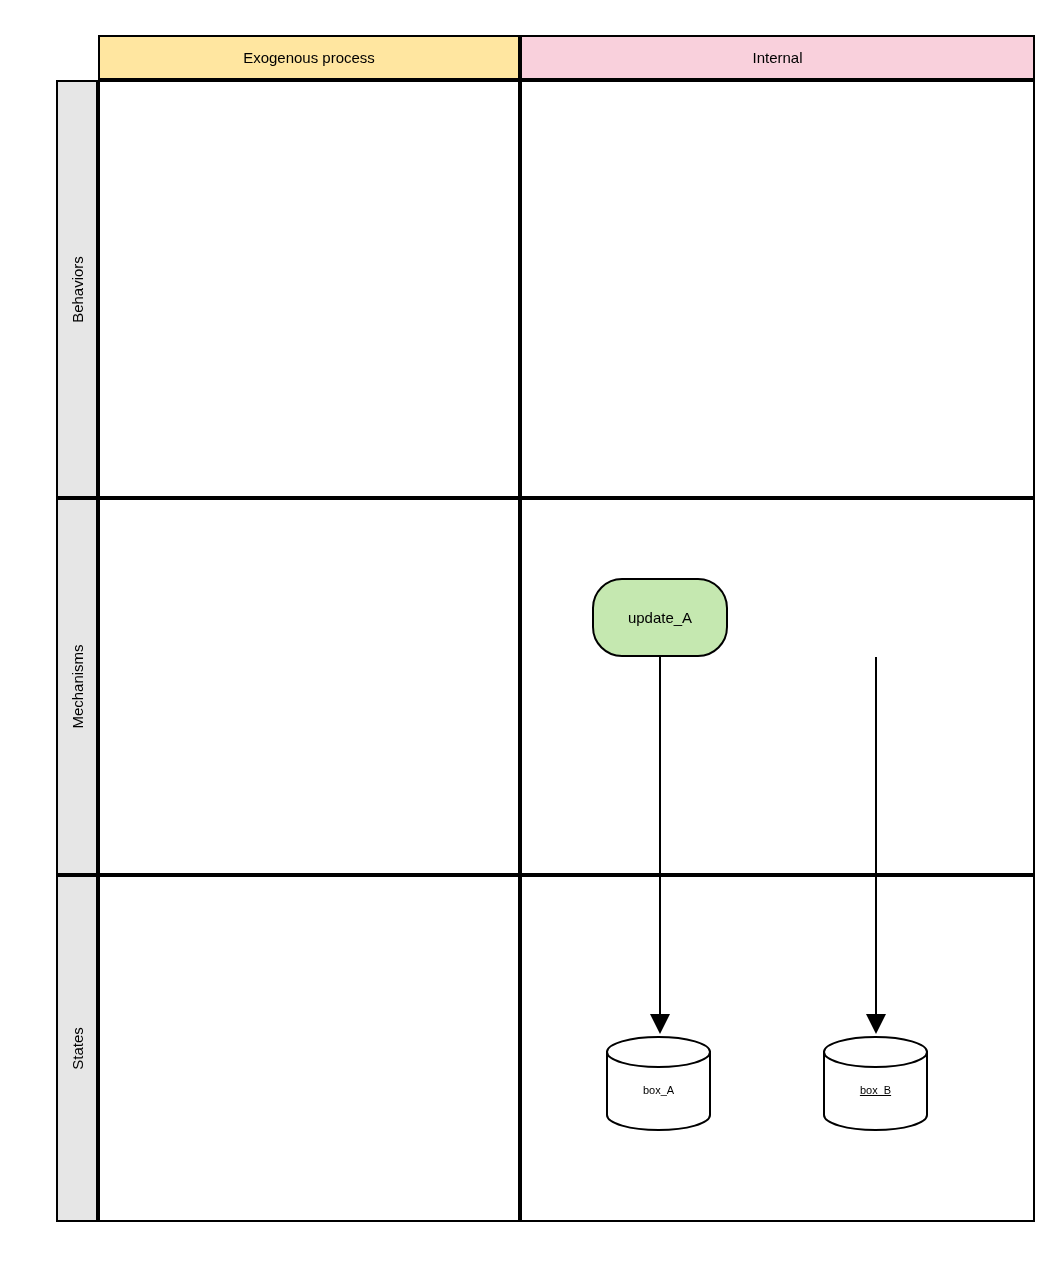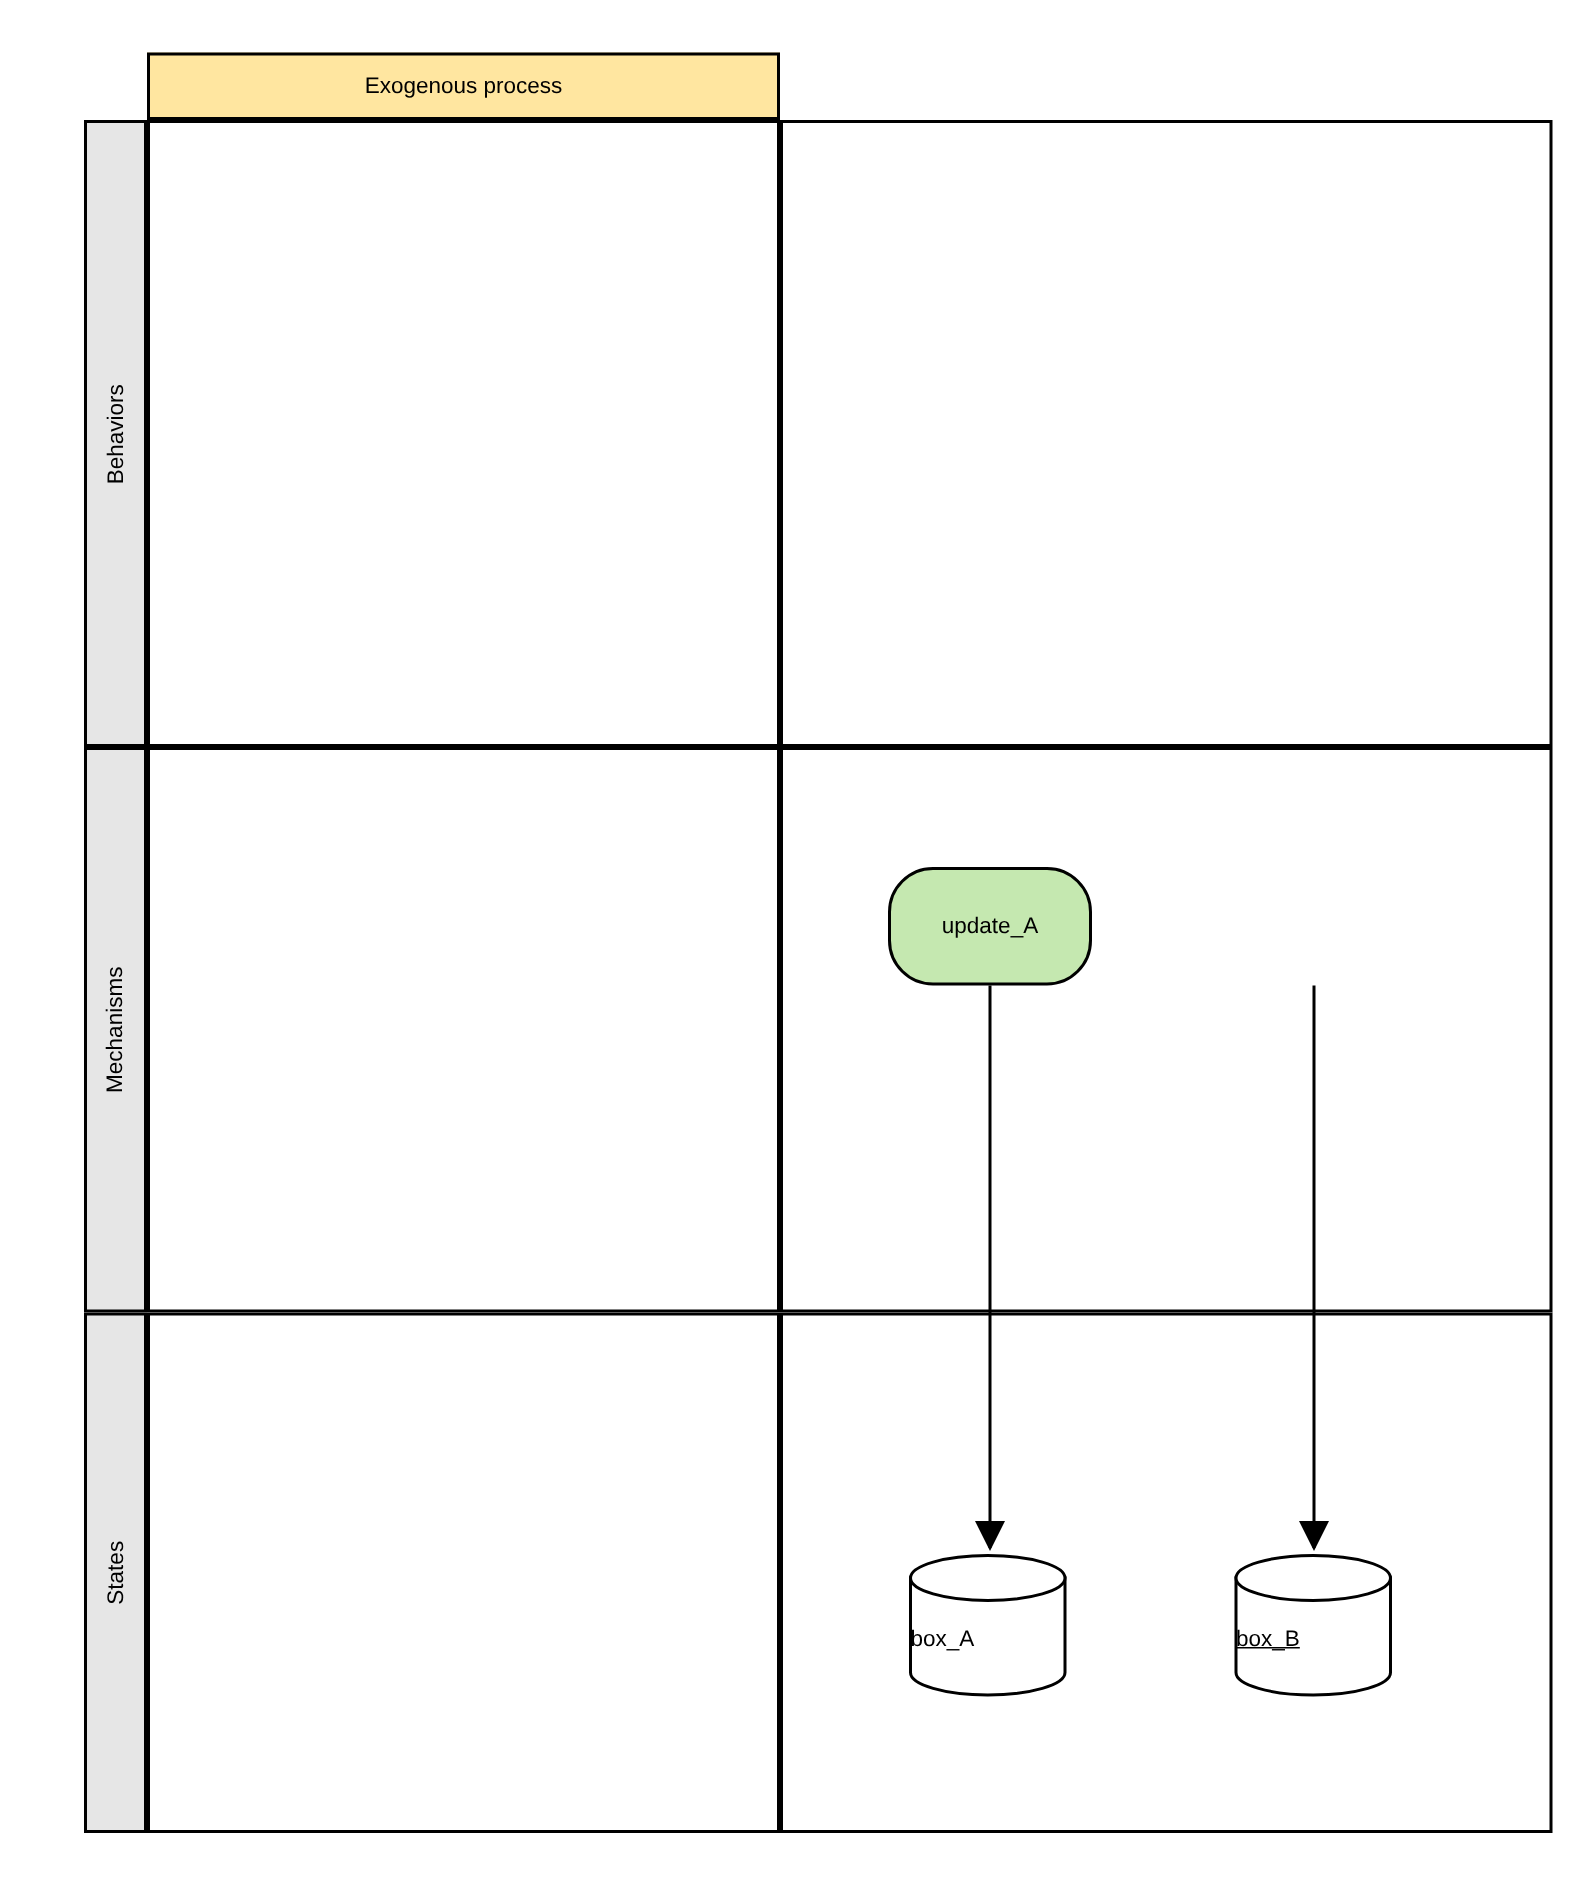--- a/index.html
+++ b/index.html
@@ -99,36 +99,39 @@
     border-radius: 30px;
     display: flex;
     align-items: center;
     justify-content: center;
     font-size: 15px;
     color: #000000;
     line-height: 1;
   }
   .node-cyl-label {
     position: absolute;
-    font-size: 15px;
+    font-size: 11px;
     color: #000000;
     line-height: 1;
-    text-align: left;
+    text-align: center;
     pointer-events: none;
   }
 </style>
 </head>
 <body>
 
 <div id="canvas">
 
   <div class="matrix">
 
     <div class="col-header exogenous">
       <span>Exogenous process</span>
+    </div>
+    <div class="col-header internal">
+      <span>Internal</span>
     </div>
 
     <div class="row-label behaviors">
       <span>Behaviors</span>
     </div>
     <div class="row-label mechanisms">
       <span>Mechanisms</span>
     </div>
     <div class="row-label states">
       <span>States</span>

